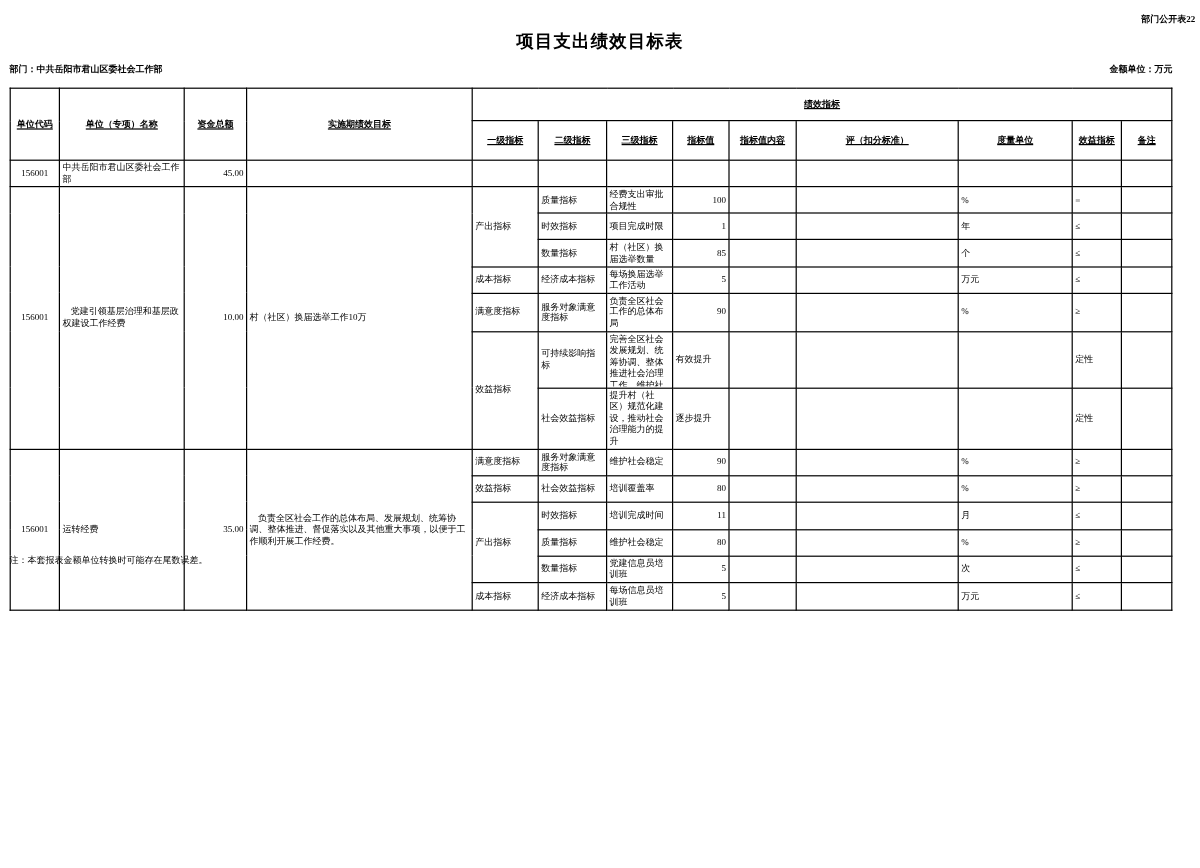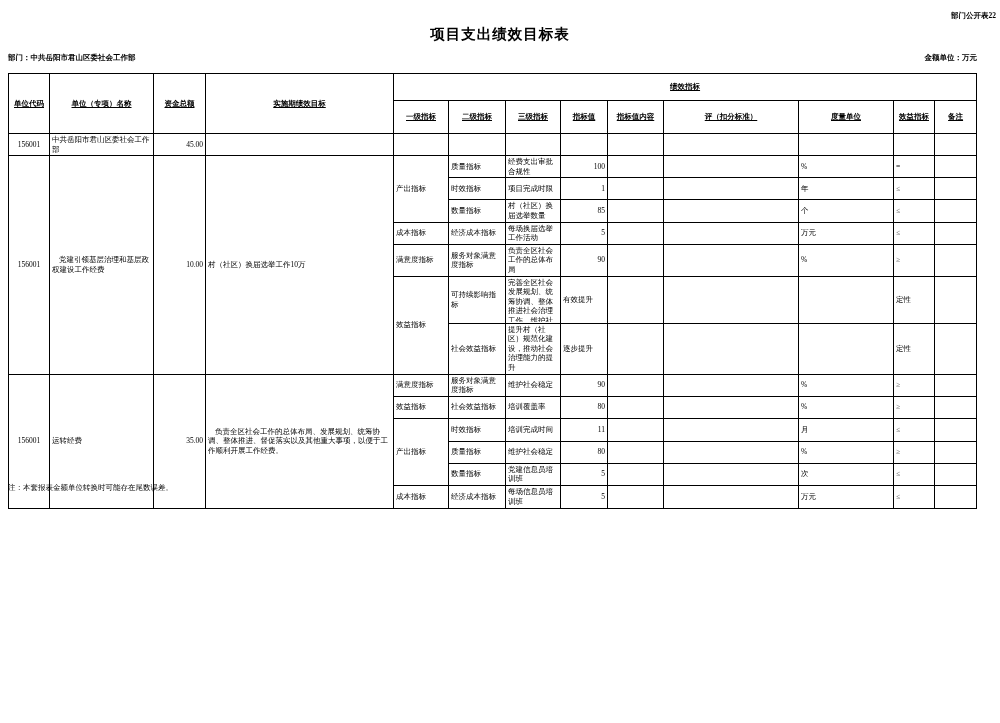--- a/index.html
+++ b/index.html
@@ -26,21 +26,21 @@
   }
   .perf th { font-weight:bold; text-align:center;text-decoration:underline; }
   .ct { text-align:center;margin-top:34px; }
   .lf { text-align:left; }
   .rt { text-align:right; padding-right:1px; }
   .ind { text-indent:7px; }
   .clamp { max-height:44px; overflow:hidden; }
   tr.r27 { height:27px; } tr.r33 { height:33px;margin-top:37px; } tr.r19 { height:19px; }
   tr.r21 { height:21px; } tr.r22 { height:22px; } tr.r23 { height:23px; }
   tr.r29 { height:29px; } tr.r46 { height:46px; }
-  .note { position:absolute; top:483px; left:8px; font-size:7.5px; }
+  .note { position:absolute; top:462px; left:8px; font-size:7.5px; }
 </style>
 </head>
 <body>
 
 <div class="corner">部门公开表22</div>
 <div class="title">项目支出绩效目标表</div>
 <div class="meta">
   <span class="meta-left">部门：中共岳阳市君山区委社会工作部</span>
   <span class="meta-right">金额单位：万元</span>
 </div>

